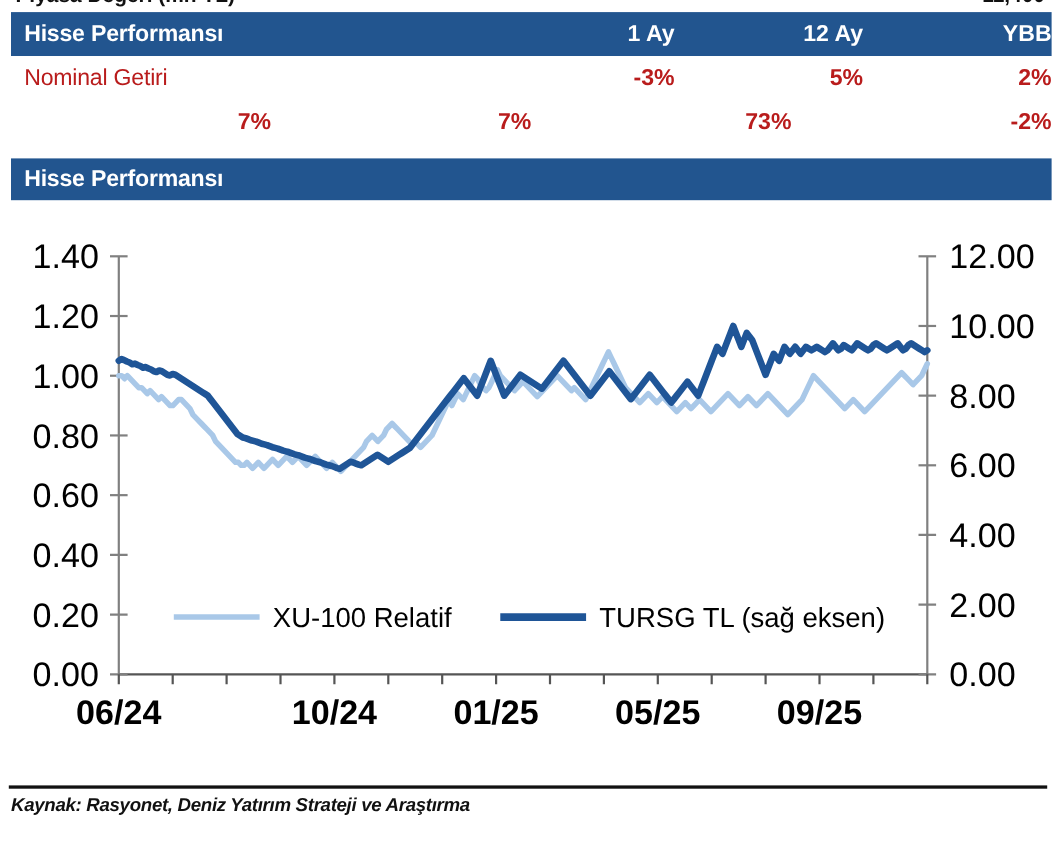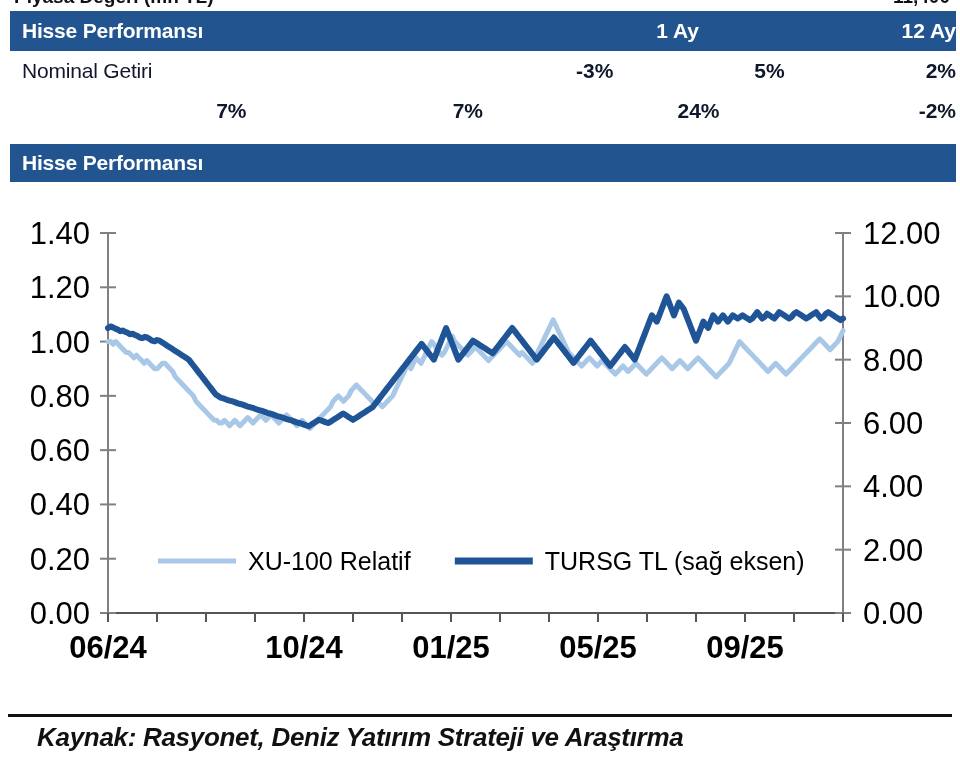--- a/index.html
+++ b/index.html
@@ -31,21 +31,21 @@
     display:flex;align-items:center;
     height:40px;
     box-sizing:border-box;
   }
   .perf-row.header{
     background:#22558F;
     color:#ffffff;
   }
   .perf-row.body{
     background:#ffffff;
-    color:#0f172a;
+    color:#b91c1c;
   }
   .perf-cell-label{
     flex:0 0 420px;
     padding-left:12px;
     font-size:21px;
     letter-spacing:-0.2px;
     white-space:nowrap;
   }
   .perf-row.header .perf-cell-label{font-weight:bold;}
   .perf-cell-val{
@@ -92,53 +92,53 @@
     fill:#000000;
   }
 
   
   .footer-rule{
     position:absolute;left:8px;top:714px;width:944px;height:0;
     border-top:3px solid #111111;
   }
   .footer-src{
     position:absolute;left:10px;top:722px;
-    font-size:26px;font-style:italic;font-weight:bold;
+    font-size:17px;font-style:italic;font-weight:bold;
     color:#111111;white-space:nowrap;
     letter-spacing:-0.3px;
-    margin-left:27px;
   }
 </style>
 </head>
 <body>
 
 <div class="crop-row">
   <span class="crop-text">Piyasa Değeri (mn TL)</span>
   <span class="crop-text right">11,400</span>
 </div>
 
 <div class="perf-table">
 
   <div class="perf-row header">
     <div class="perf-cell-label">Hisse Performansı</div>
     <div class="perf-cell-val">1 Ay</div>
     <div class="perf-cell-val">12 Ay</div>
+    <div class="perf-cell-val">YBB</div>
   </div>
 
   <div class="perf-row body">
     <div class="perf-cell-label">Nominal Getiri</div>
     <div class="perf-cell-val">-3%</div>
     <div class="perf-cell-val">5%</div>
     <div class="perf-cell-val">2%</div>
   </div>
 
   <div class="perf-row body">
     <div class="perf-cell-val">7%</div>
     <div class="perf-cell-val">7%</div>
-    <div class="perf-cell-val">24%</div>
+    <div class="perf-cell-val">73%</div>
     <div class="perf-cell-val">-2%</div>
   </div>
 </div>
 
 <div class="section-band">
   <span class="band-title">Hisse Performansı</span>
 </div>
 
 <div class="chart-wrap">
   <svg class="chart-svg" id="chart" width="960" height="470" viewBox="0 0 960 470">

